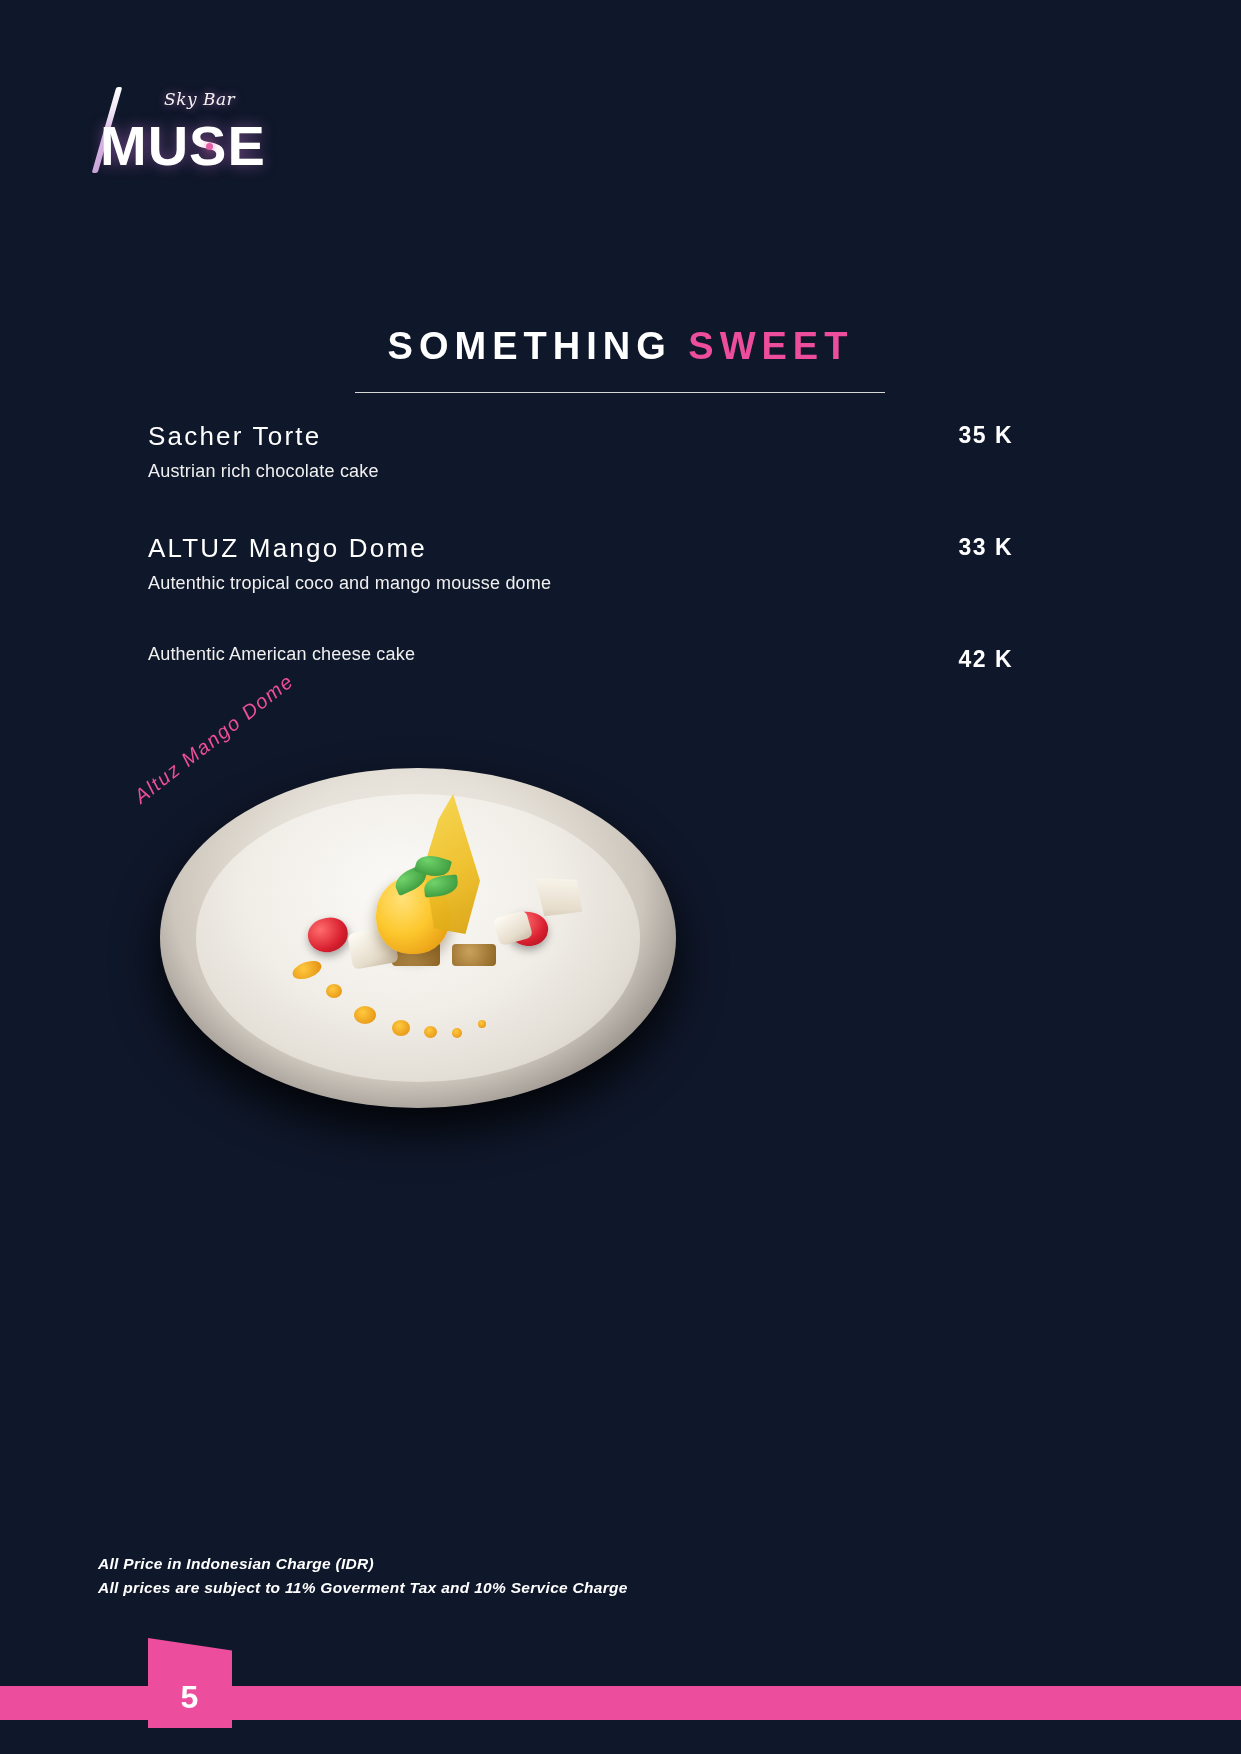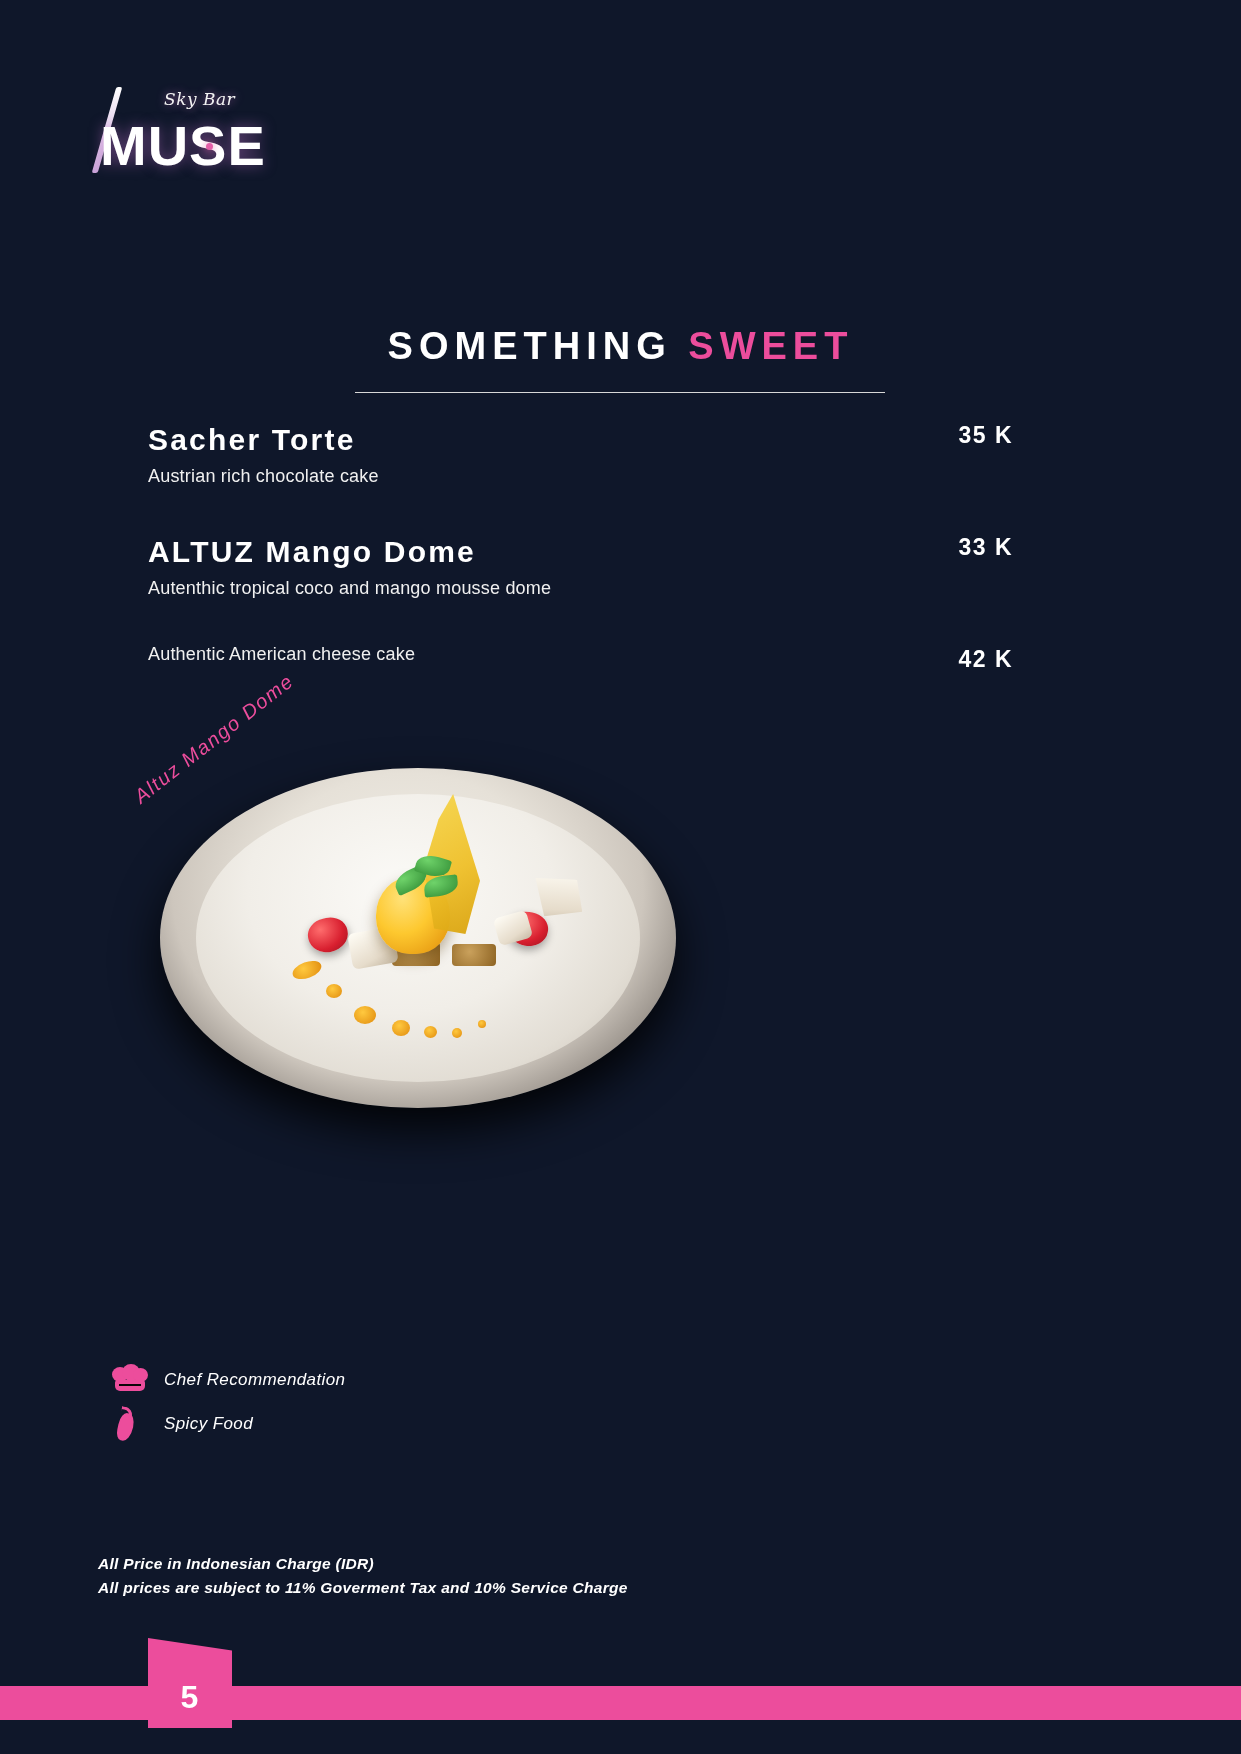--- a/index.html
+++ b/index.html
@@ -96,22 +96,22 @@
     left: 148px;
     top: 420px;
     width: 940px;
   }
   .item {
     position: relative;
     margin-bottom: 40px;
     min-height: 72px;
   }
   .item-name {
-    font-size: 30px;
-    font-weight: bold;
+    font-size: 26px;
+    font-weight: normal;
     letter-spacing: 2.2px;
     color: #ffffff;
     line-height: 1.3;
   }
   .item-desc {
     margin-top: 7px;
     font-size: 18px;
     letter-spacing: 0.2px;
     color: #f0f0f0;
   }
@@ -404,42 +404,20 @@
         <div class="mint">
           <span></span>
             <span></span>
             <span></span>
         </div>
       </div>
     </div>
   </div>
   <div class="dish-label">Altuz Mango Dome</div>
 
-  <div class="legend">
-    <div class="legend-row">
-      <div class="legend-icon">
-        <div class="chef-hat">
-          <div class="puff p1"></div>
-          <div class="puff p2"></div>
-          <div class="puff p3"></div>
-          <div class="band"></div>
-        </div>
-      </div>
-      <div class="legend-label">Chef Recommendation</div>
-    </div>
-    <div class="legend-row">
-      <div class="legend-icon">
-        <div class="chili">
-          <div class="stem"></div>
-          <div class="body"></div>
-        </div>
-      </div>
-      <div class="legend-label">Spicy Food</div>
-    </div>
-  </div>
 
   <div class="footnotes">
     <div>All Price in Indonesian Charge (IDR)</div>
     <div>All prices are subject to 11%  Goverment Tax and 10% Service Charge</div>
   </div>
 
   <div class="footer-bar"></div>
   <div class="page-tag">
     <span class="page-num">5</span>
   </div>

